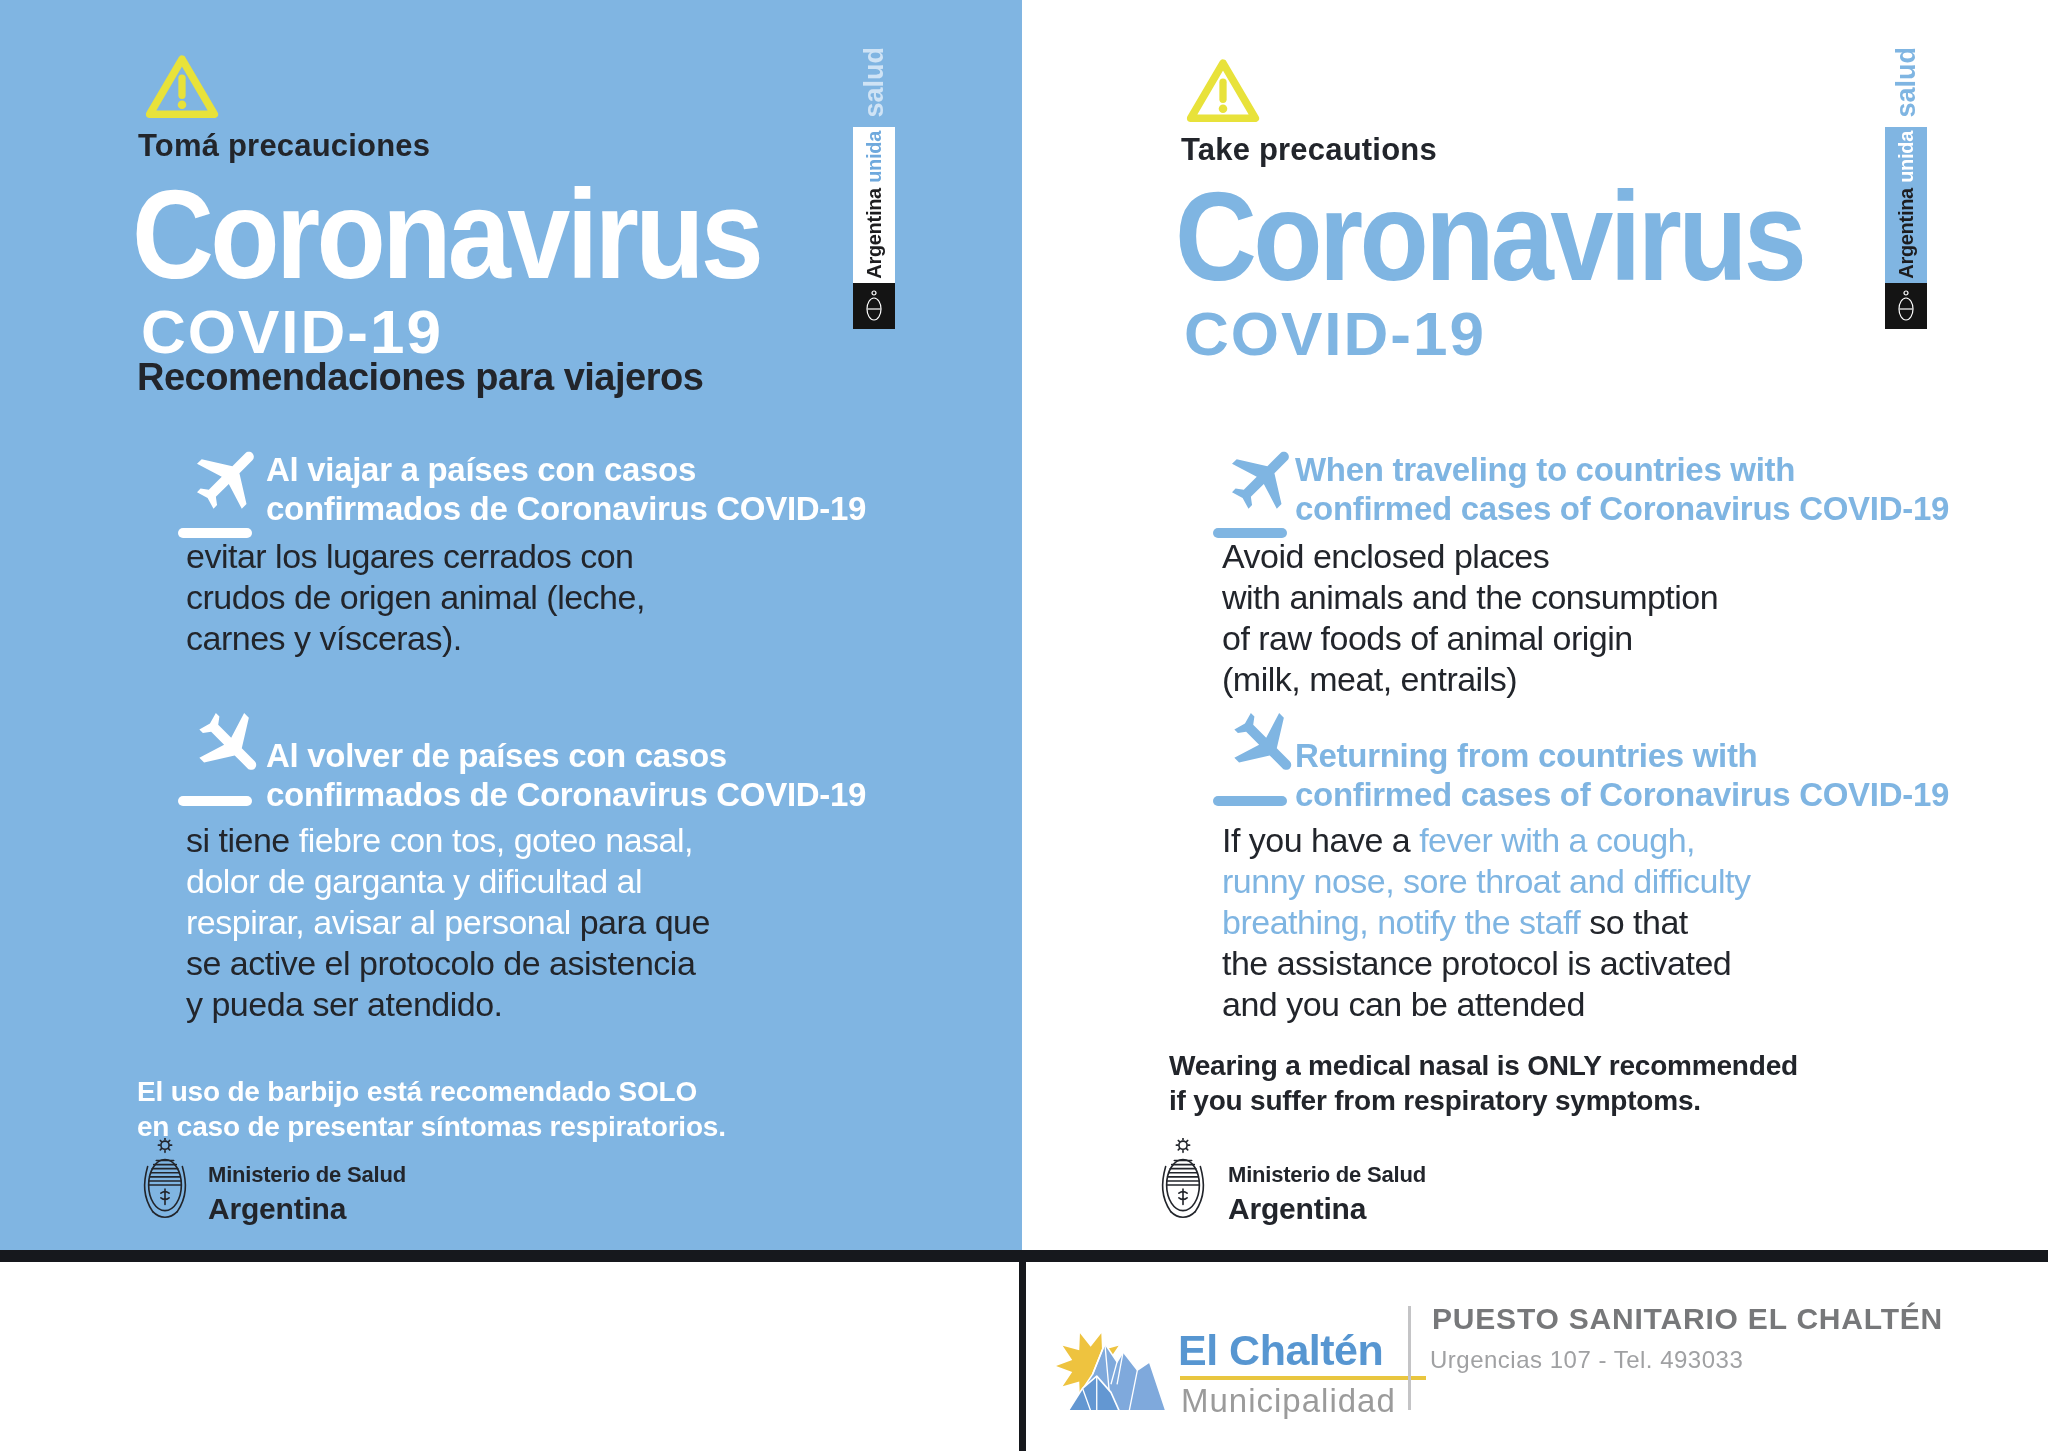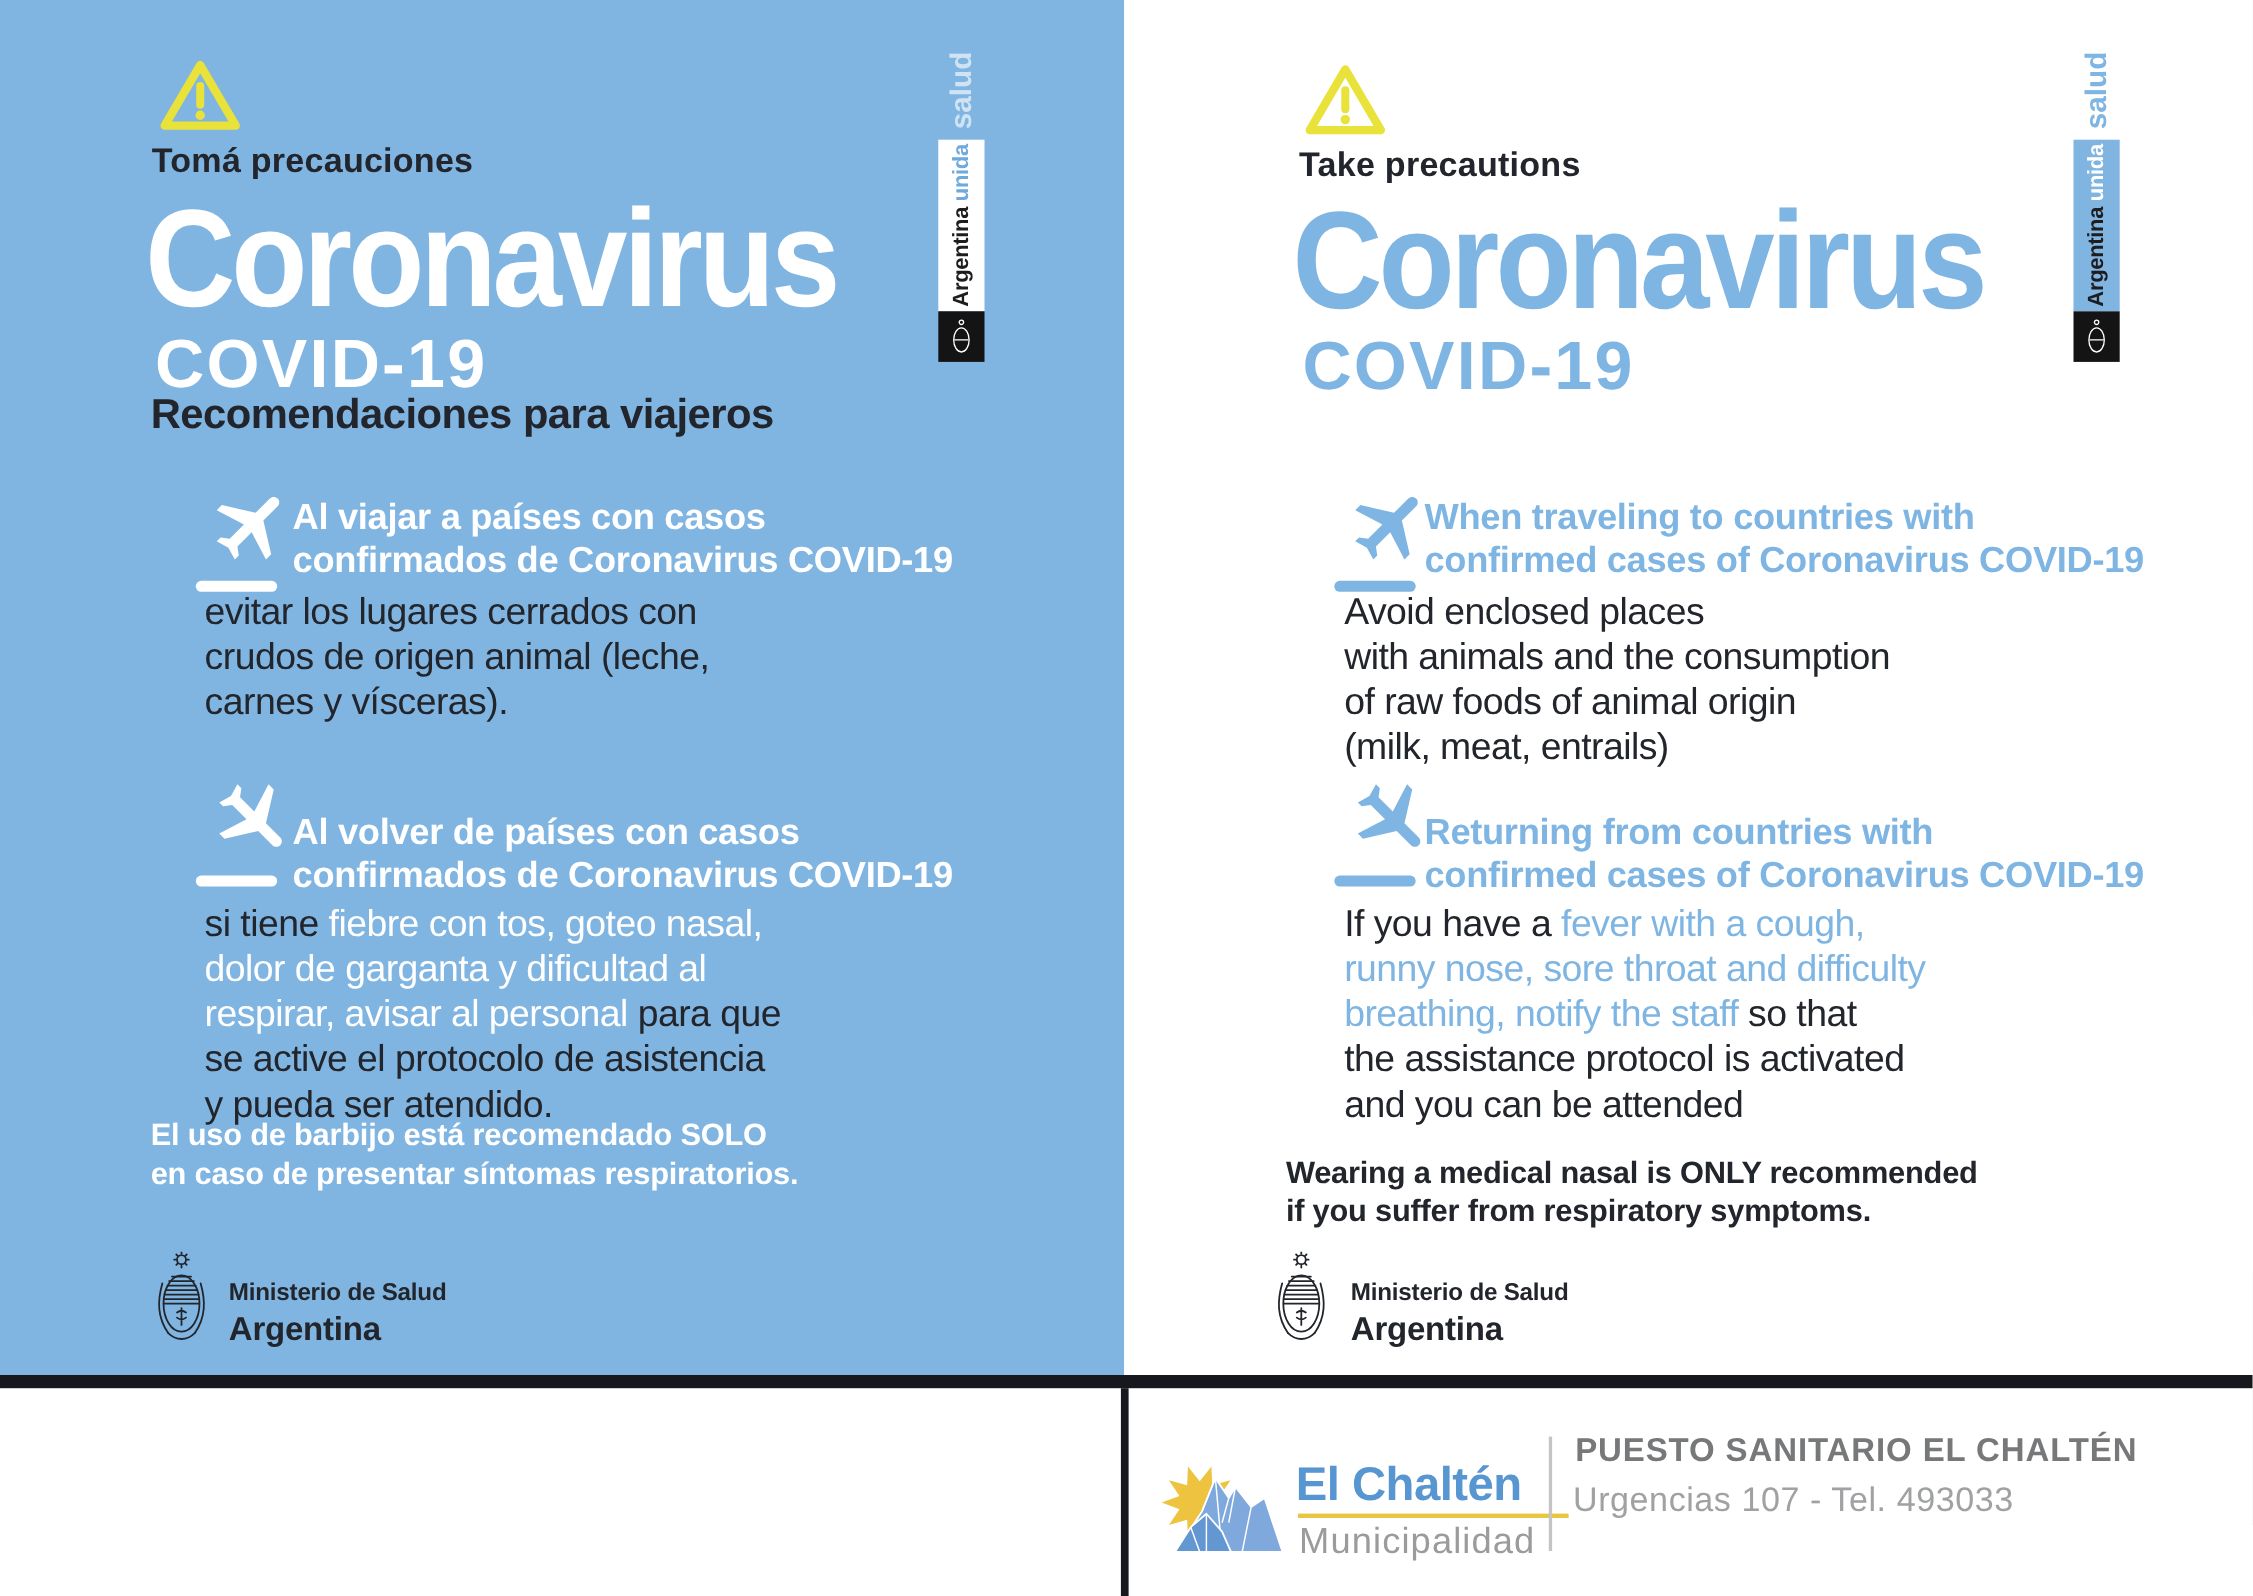--- a/index.html
+++ b/index.html
@@ -53,35 +53,35 @@
   .es-label{left:138px;top:128px} .en-label{left:159px;top:132px}
   .es-title{left:132px;top:172px} .en-title{left:153px;top:174px}
   .es-covid{left:141px;top:296px} .en-covid{left:162px;top:298px}
   .es-heading{left:137px;top:356px}.en-heading{left:158px;top:358px}
   .es-ico1{left:178px;top:446px}  .en-ico1{left:191px;top:446px}
   .es-t1{left:266px;top:450px}    .en-t1{left:273px;top:450px}
   .es-b1{left:186px;top:536px}    .en-b1{left:200px;top:536px}
   .es-ico2{left:178px;top:714px}  .en-ico2{left:191px;top:714px}
   .es-t2{left:266px;top:736px}    .en-t2{left:273px;top:736px}
   .es-b2{left:186px;top:820px}    .en-b2{left:200px;top:820px}
-  .es-mask{left:137px;top:1014px} .en-mask{left:147px;top:1048px}
+  .es-mask{left:137px;top:1074px} .en-mask{left:147px;top:1048px}
   .es-coat{left:140px;top:1138px} .en-coat{left:136px;top:1138px}
   .es-min{left:208px;top:1162px}  .en-min{left:206px;top:1162px}
   .es-banner{left:853px}          .en-banner{left:863px}
 
   
   .bar{left:0;top:1250px;width:2048px;height:12px;background:#16181D}
   .vbar{left:1019px;top:1262px;width:7px;height:189px;background:#16181D}
   .chalten-logo{left:1052px;top:1310px;width:122px;height:116px}
   .chalten-name{left:1178px;top:1326px;font-size:43px;font-weight:bold;color:#5796D1;letter-spacing:-.5px}
   .chalten-rule{left:1180px;top:1376px;width:246px;height:4px;background:#E9C63F}
   .chalten-sub{left:1181px;top:1382px;font-size:33px;color:#9B9B9B;letter-spacing:1px}
   .foot-divider{left:1408px;top:1306px;width:3px;height:104px;background:#C4C4C6}
   .foot-org{left:1432px;top:1302px;font-size:30px;font-weight:bold;color:#77787A;letter-spacing:.8px;white-space:nowrap}
-  .foot-phone{left:1430px;top:1346px;font-size:31px;color:#A0A1A3;letter-spacing:.5px;white-space:nowrap}
+  .foot-phone{left:1430px;top:1346px;font-size:24px;color:#A0A1A3;letter-spacing:.5px;white-space:nowrap}
   .foot-email{left:1430px;top:1386px;font-size:31px;color:#A0A1A3;letter-spacing:.5px;white-space:nowrap}
 </style>
 </head>
 <body>
 
 <div class="page">
 
   <section class="abs poster-es">
 
     <div class="abs es-warn">

